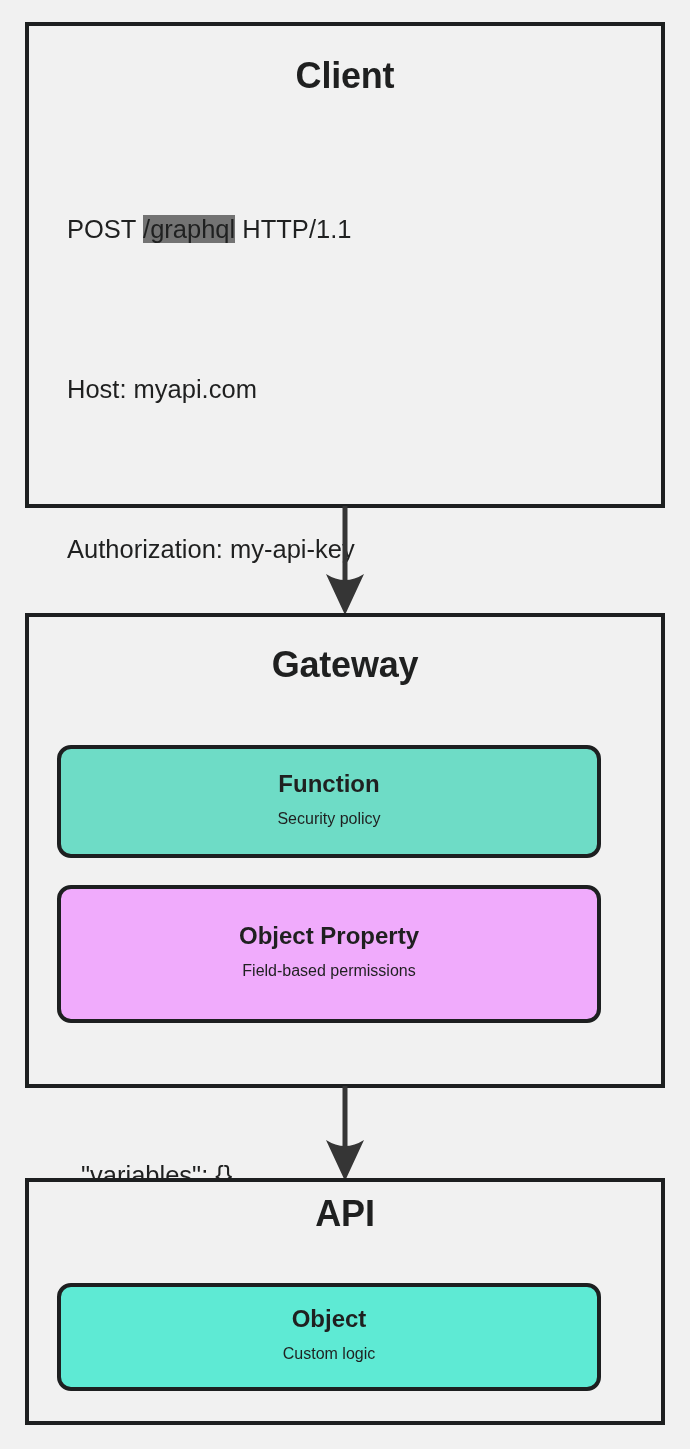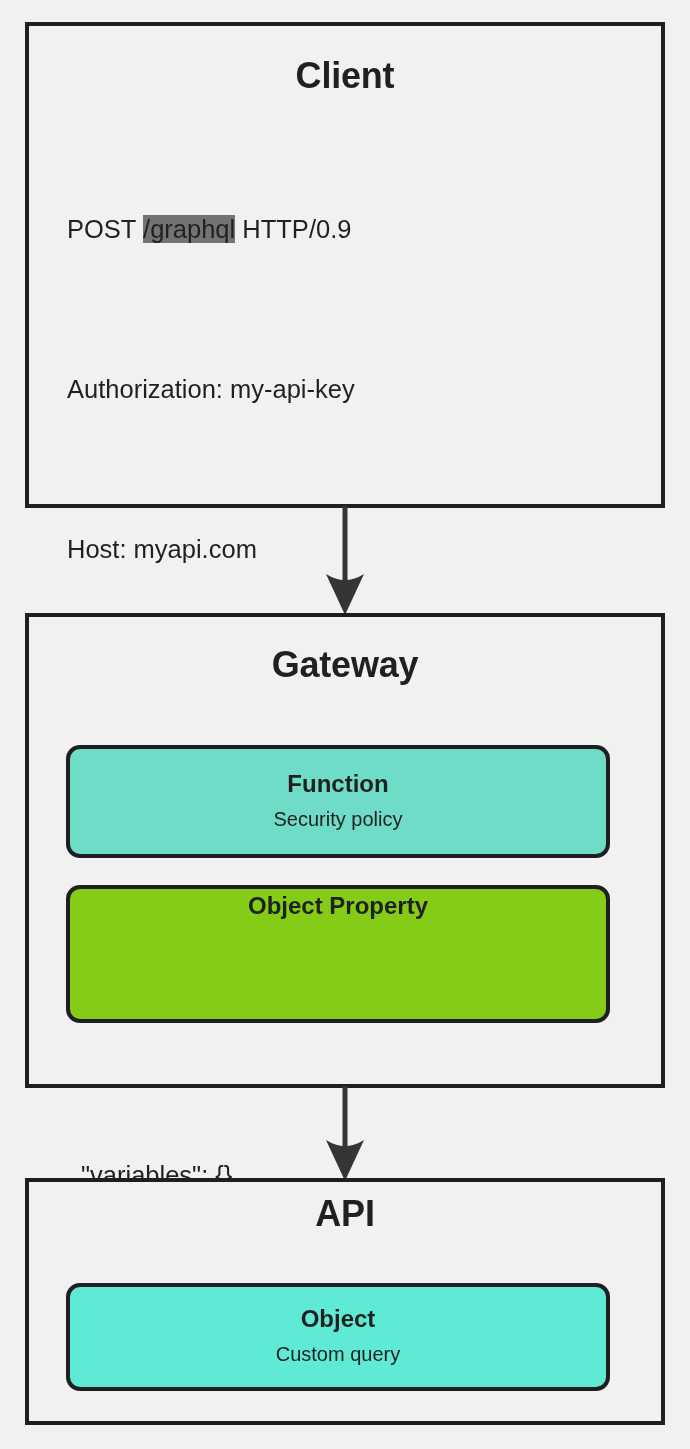--- a/index.html
+++ b/index.html
@@ -61,54 +61,53 @@
 
   .hl-green { background: #737373; }
   .hl-pink  { background: #f8ccd0; }
   .hl-blue  { background: #91c6fc; }
 
   .indent { padding-left: 14px; }
 
   
   .sub-node {
     position: absolute;
-    left: 66px;
+    left: 57px;
     width: 544px;
     box-sizing: border-box;
     border: 4px solid #1d1f20;
     border-radius: 14px;
     text-align: center;
     display: flex;
     flex-direction: column;
     justify-content: center;
     align-items: center;
   }
   .sub-title {
     font-size: 24px;
     font-weight: bold;
     color: #1f2020;
     line-height: 34px;
   }
   .sub-line {
-    font-size: 20px;
+    font-size: 16px;
     font-weight: normal;
     color: #1f2020;
     line-height: 36px;
   }
 
   #function-node {
     top: 745px;
     height: 113px;
     background: #6edcc6;
   }
   #object-property-node {
     top: 885px;
     height: 138px;
-    background: #84cc16;
-    justify-content: space-between;
+    background: #f0abfc;
   }
   #object-node {
     top: 1283px;
     height: 108px;
     background: #5eead4;
   }
 
   
   .arrow-svg {
     position: absolute;
@@ -119,25 +118,25 @@
 </style>
 </head>
 <body>
 
 <div id="diagram">
 
   <div class="node-box" id="client-box">
     <div class="node-title">Client</div>
 
     <div class="request-block">
-      <div class="line"><span>POST </span><span class="hl-green">/graphql</span><span> HTTP/0.9</span></div>
+      <div class="line"><span>POST </span><span class="hl-green">/graphql</span><span> HTTP/1.1</span></div>
+
+      <div class="line">Host: myapi.com</div>
 
       <div class="line">Authorization: my-api-key</div>
-
-      <div class="line">Host: myapi.com</div>
 
       <div class="spacer"></div>
 
       <div class="line">{</div>
 
       <div class="line indent"><span>"query": "query {</span><span class="hl-pink">profile(</span><span class="hl-blue">id: 1</span><span class="hl-pink">)</span><span> { </span><span class="hl-pink"> name </span><span> } }",</span></div>
 
       <div class="line indent">"variables": {}</div>
 
       <div class="line">}</div>
@@ -153,29 +152,30 @@
     <div class="node-title">Gateway</div>
   </div>
 
   <div class="sub-node" id="function-node">
     <div class="sub-title">Function</div>
     <div class="sub-line">Security policy</div>
   </div>
 
   <div class="sub-node" id="object-property-node">
     <div class="sub-title">Object Property</div>
+    <div class="sub-line">Field-based permissions</div>
   </div>
 
   <svg class="arrow-svg" id="arrow-gateway-api" width="54" height="96" viewBox="0 0 54 96">
     <line x1="27" y1="0" x2="27" y2="74" stroke="#353535" stroke-width="5"></line>
     <path d="M 27 95 L 8 54 Q 27 66 46 54 Z" fill="#353535"></path>
   </svg>
 
   <div class="node-box" id="api-box">
     <div class="node-title">API</div>
   </div>
 
   <div class="sub-node" id="object-node">
     <div class="sub-title">Object</div>
-    <div class="sub-line">Custom query</div>
+    <div class="sub-line">Custom logic</div>
   </div>
 
 </div>
 
 </body></html>

